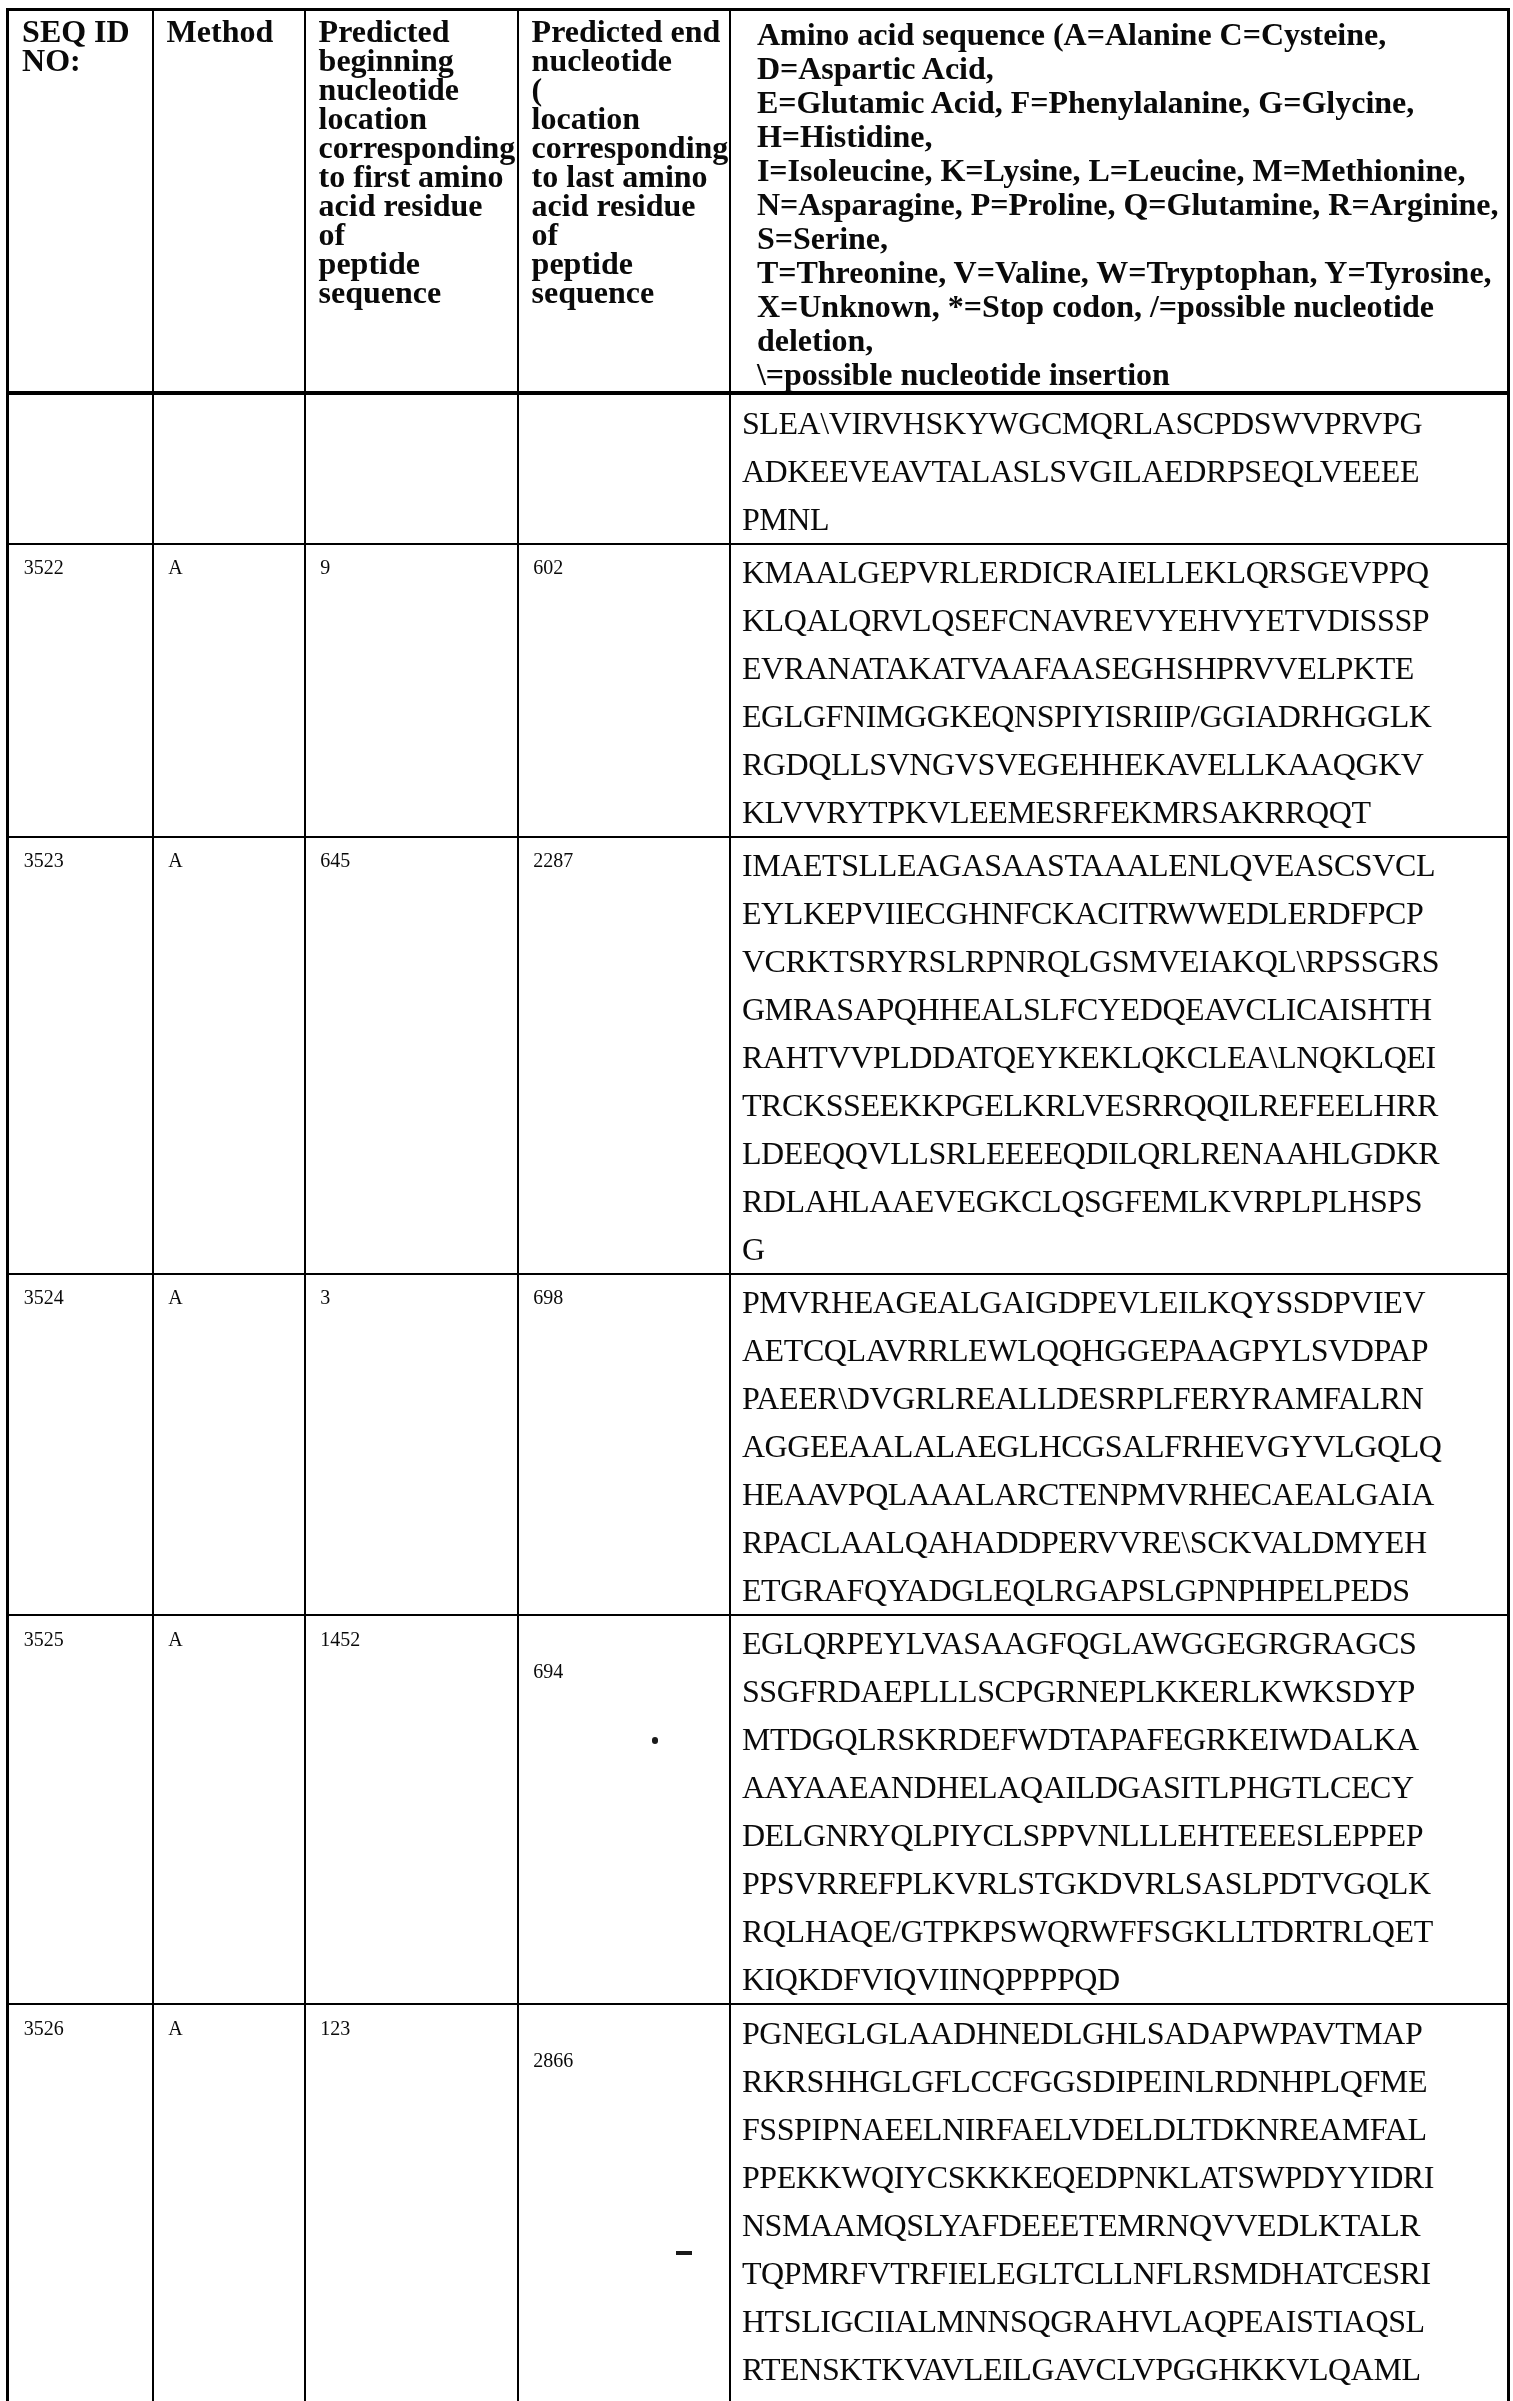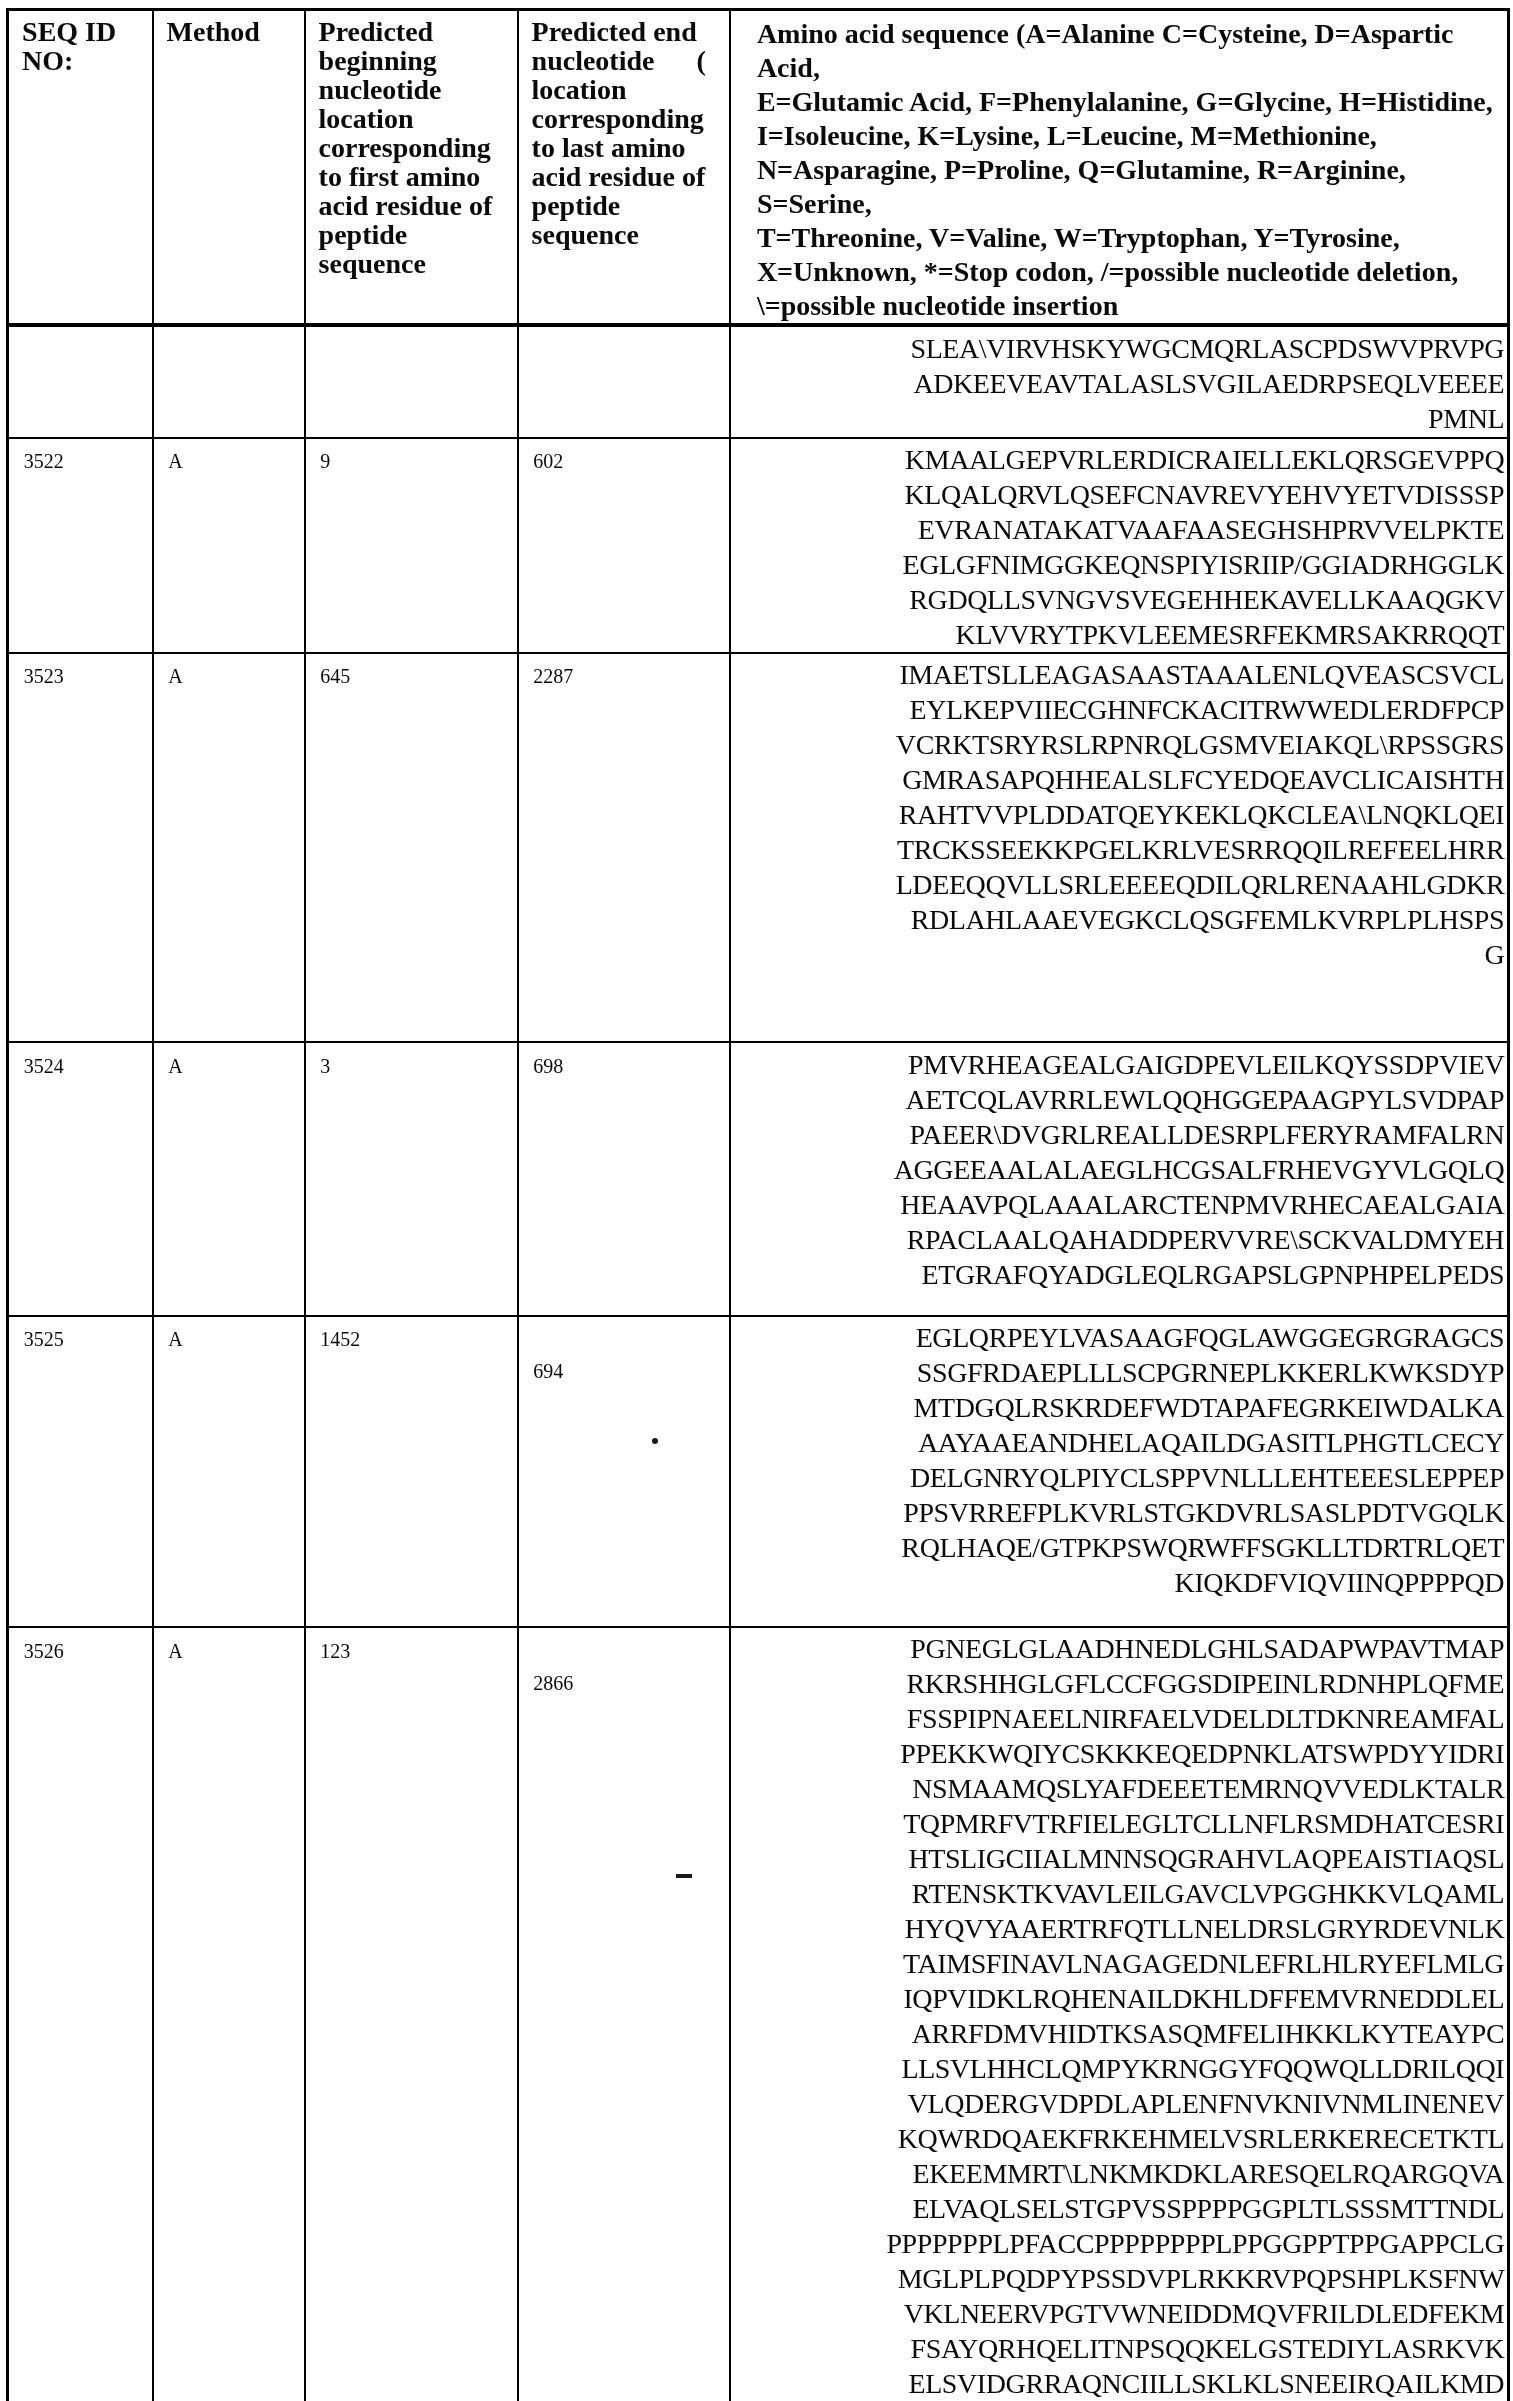--- a/index.html
+++ b/index.html
@@ -31,42 +31,41 @@
   th, td {
     border: 2.4px solid #000;
     vertical-align: top;
     overflow: hidden;
   }
   thead tr { border-bottom: 4px solid #000; }
   th.hdr {
     font-weight: bold;
     text-align: left;
     white-space: pre-wrap;
-    font-size: 28px;
+    font-size: 32px;
     line-height: 29px;
     padding: 6.4px 4.8px 0 12.7px;
     height: 270px;
   }
   th.hdr-amino {
     line-height: 34px;
     padding-left: 26px;
   }
   td.num {
     font-size: 20px;
     line-height: 32px;
     padding: 6.4px 4.8px 0 14.3px;
     white-space: pre-line;
   }
   td.seq {
-    font-size: 28px;
-    line-height: 35px;
+    font-size: 32px;
+    line-height: 48px;
     letter-spacing: -0.4px;
     padding: 3.2px 3.2px 0 11px;
     white-space: pre-line;
-    text-align: right;
   }
   tr.r0 td { height: 103px; }
   tr.r1 td { height: 202px; }
   tr.r2 td { height: 381px; }
   tr.r3 td { height: 265px; }
   tr.r4 td { height: 303px; }
   tr.r5 td { height: 834px; }
   td.relcell { position: relative; margin-left: 30px; }
   .art {
     position: absolute;

